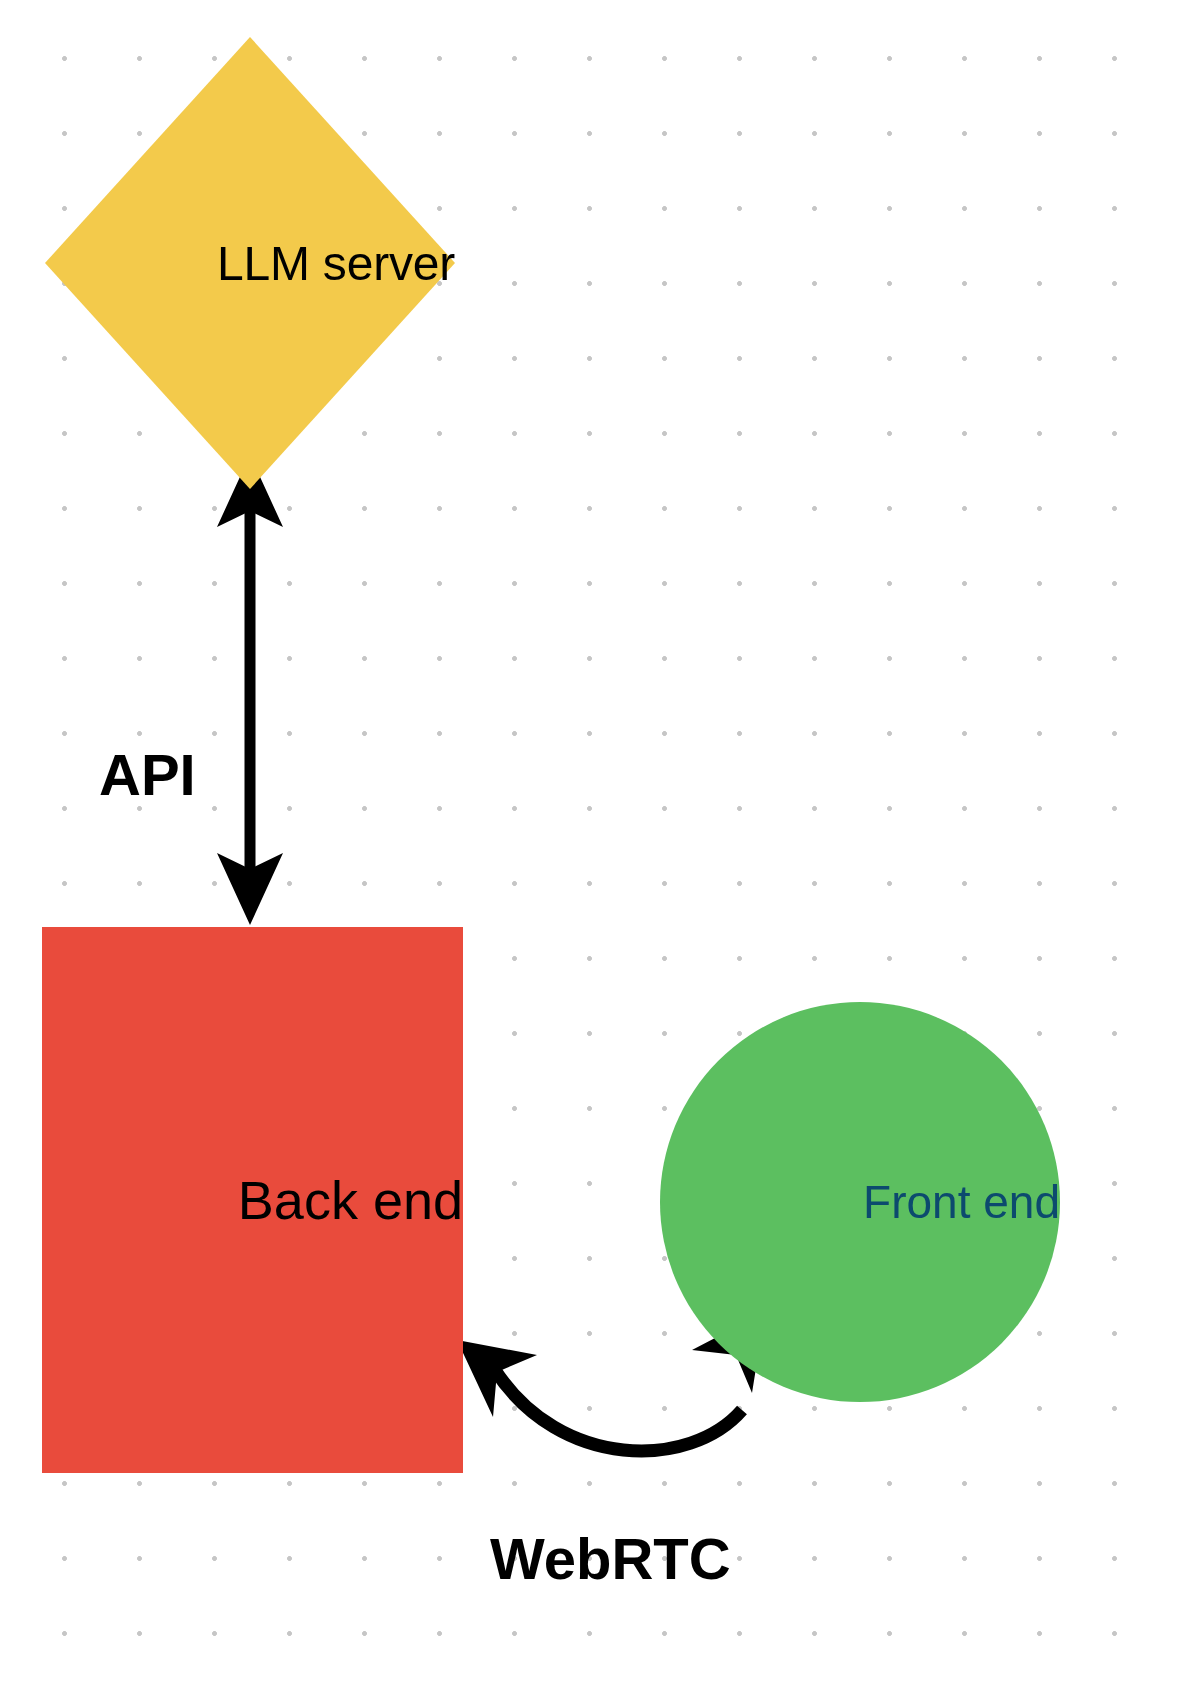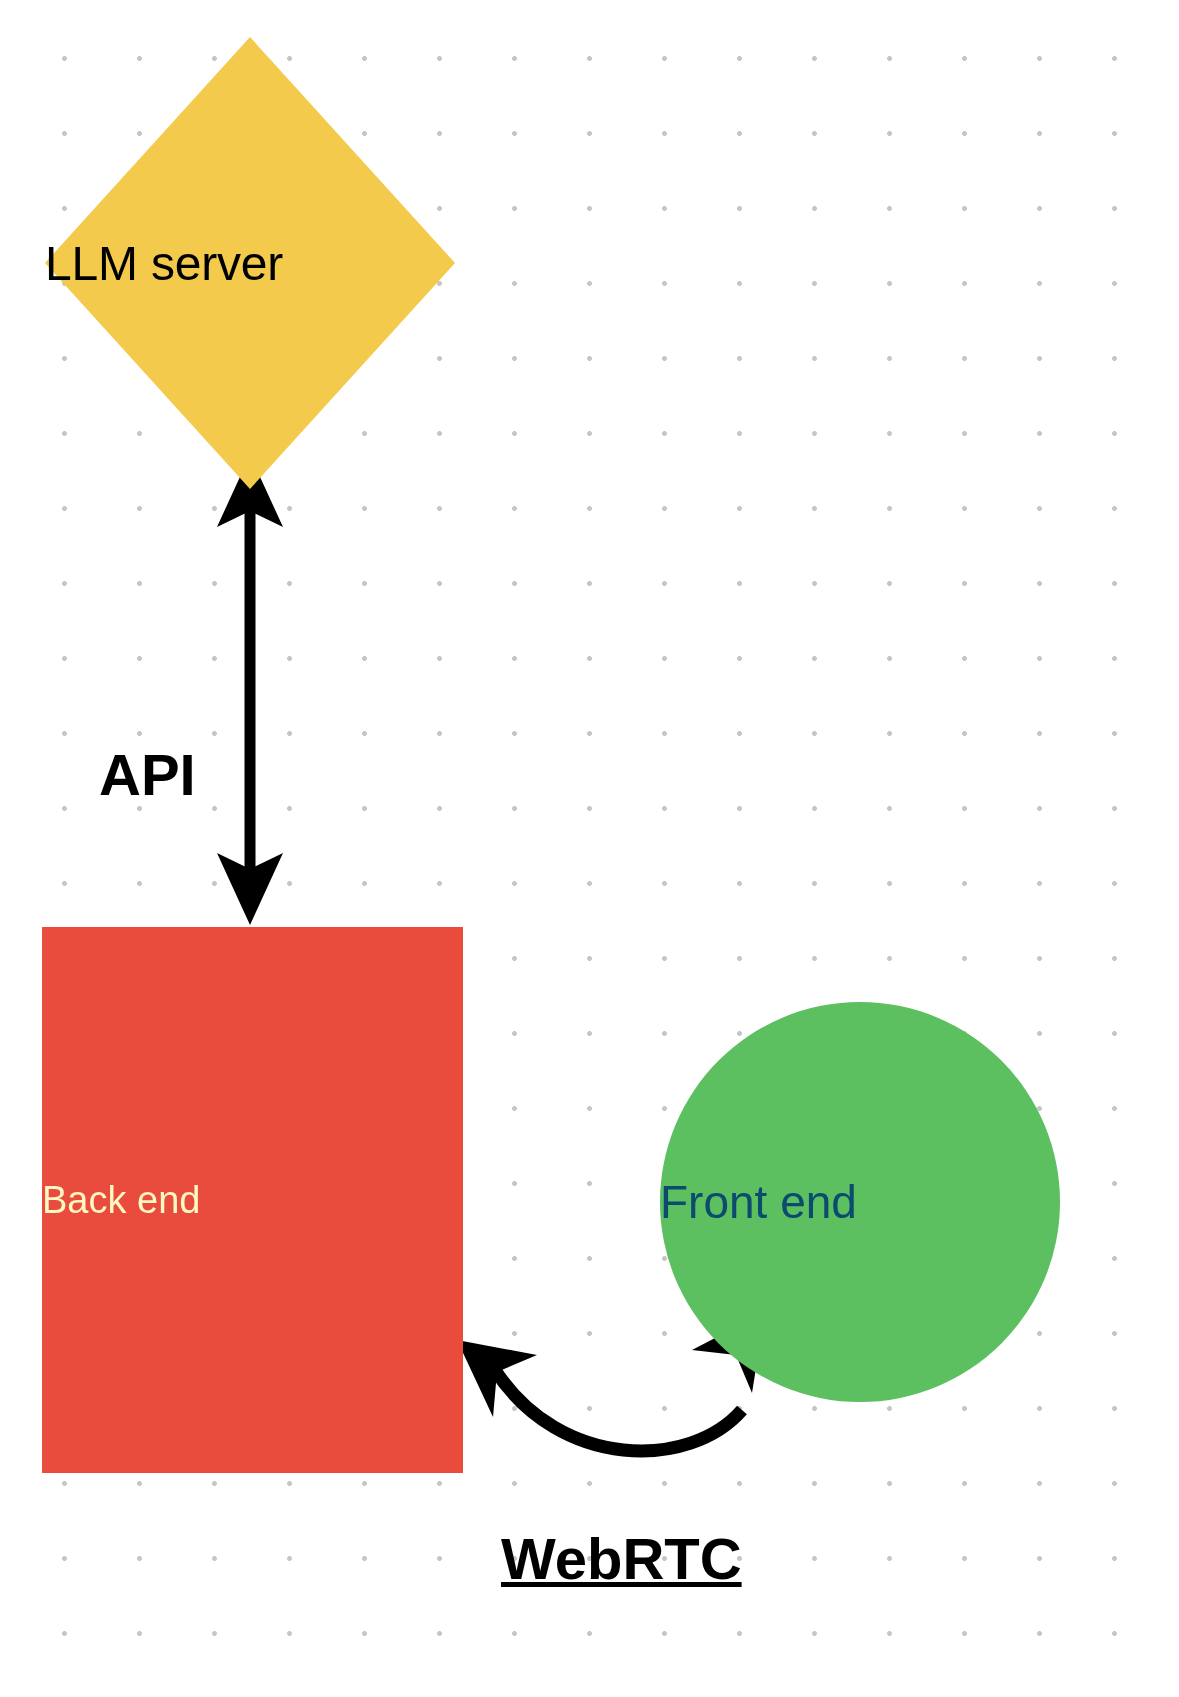--- a/index.html
+++ b/index.html
@@ -29,21 +29,21 @@
     width: 1179px;
     height: 1697px;
     pointer-events: none;
   }
 
   
   .node {
     position: absolute;
     display: flex;
     align-items: center;
-    justify-content: flex-start;
+    justify-content: flex-end;
   }
 
   #node-llm-server {
     left: 45px;
     top: 37px;
     width: 410px;
     height: 452px;
   }
   #node-llm-server .diamond-shape {
     position: absolute;
@@ -65,22 +65,22 @@
 
   
   #node-back-end {
     left: 42px;
     top: 927px;
     width: 421px;
     height: 546px;
     background: #E94B3C;
   }
   #node-back-end .node-label {
-    font-size: 38px;
-    color: #fef9c3;
+    font-size: 54px;
+    color: #000000;
     white-space: nowrap;
   }
 
   
   #node-front-end {
     left: 660px;
     top: 1002px;
     width: 400px;
     height: 400px;
     background: #5CBF60;
@@ -100,25 +100,24 @@
     white-space: nowrap;
   }
   #edge-label-api {
     left: 99px;
     top: 741px;
     font-size: 58px;
     letter-spacing: 0px;
     text-align: right;
   }
   #edge-label-webrtc {
-    left: 501px;
+    left: 490px;
     top: 1525px;
     font-size: 58px;
     letter-spacing: 0px;
-    text-decoration: underline;
   }
 </style>
 </head>
 <body>
 
 <div id="canvas">
 
   <svg class="svg-layer" viewBox="0 0 1179 1697">
     <defs>
       <marker id="ah-up" markerWidth="10" markerHeight="10" refX="5" refY="9" orient="auto-start-reverse" markerUnits="userSpaceOnUse">

